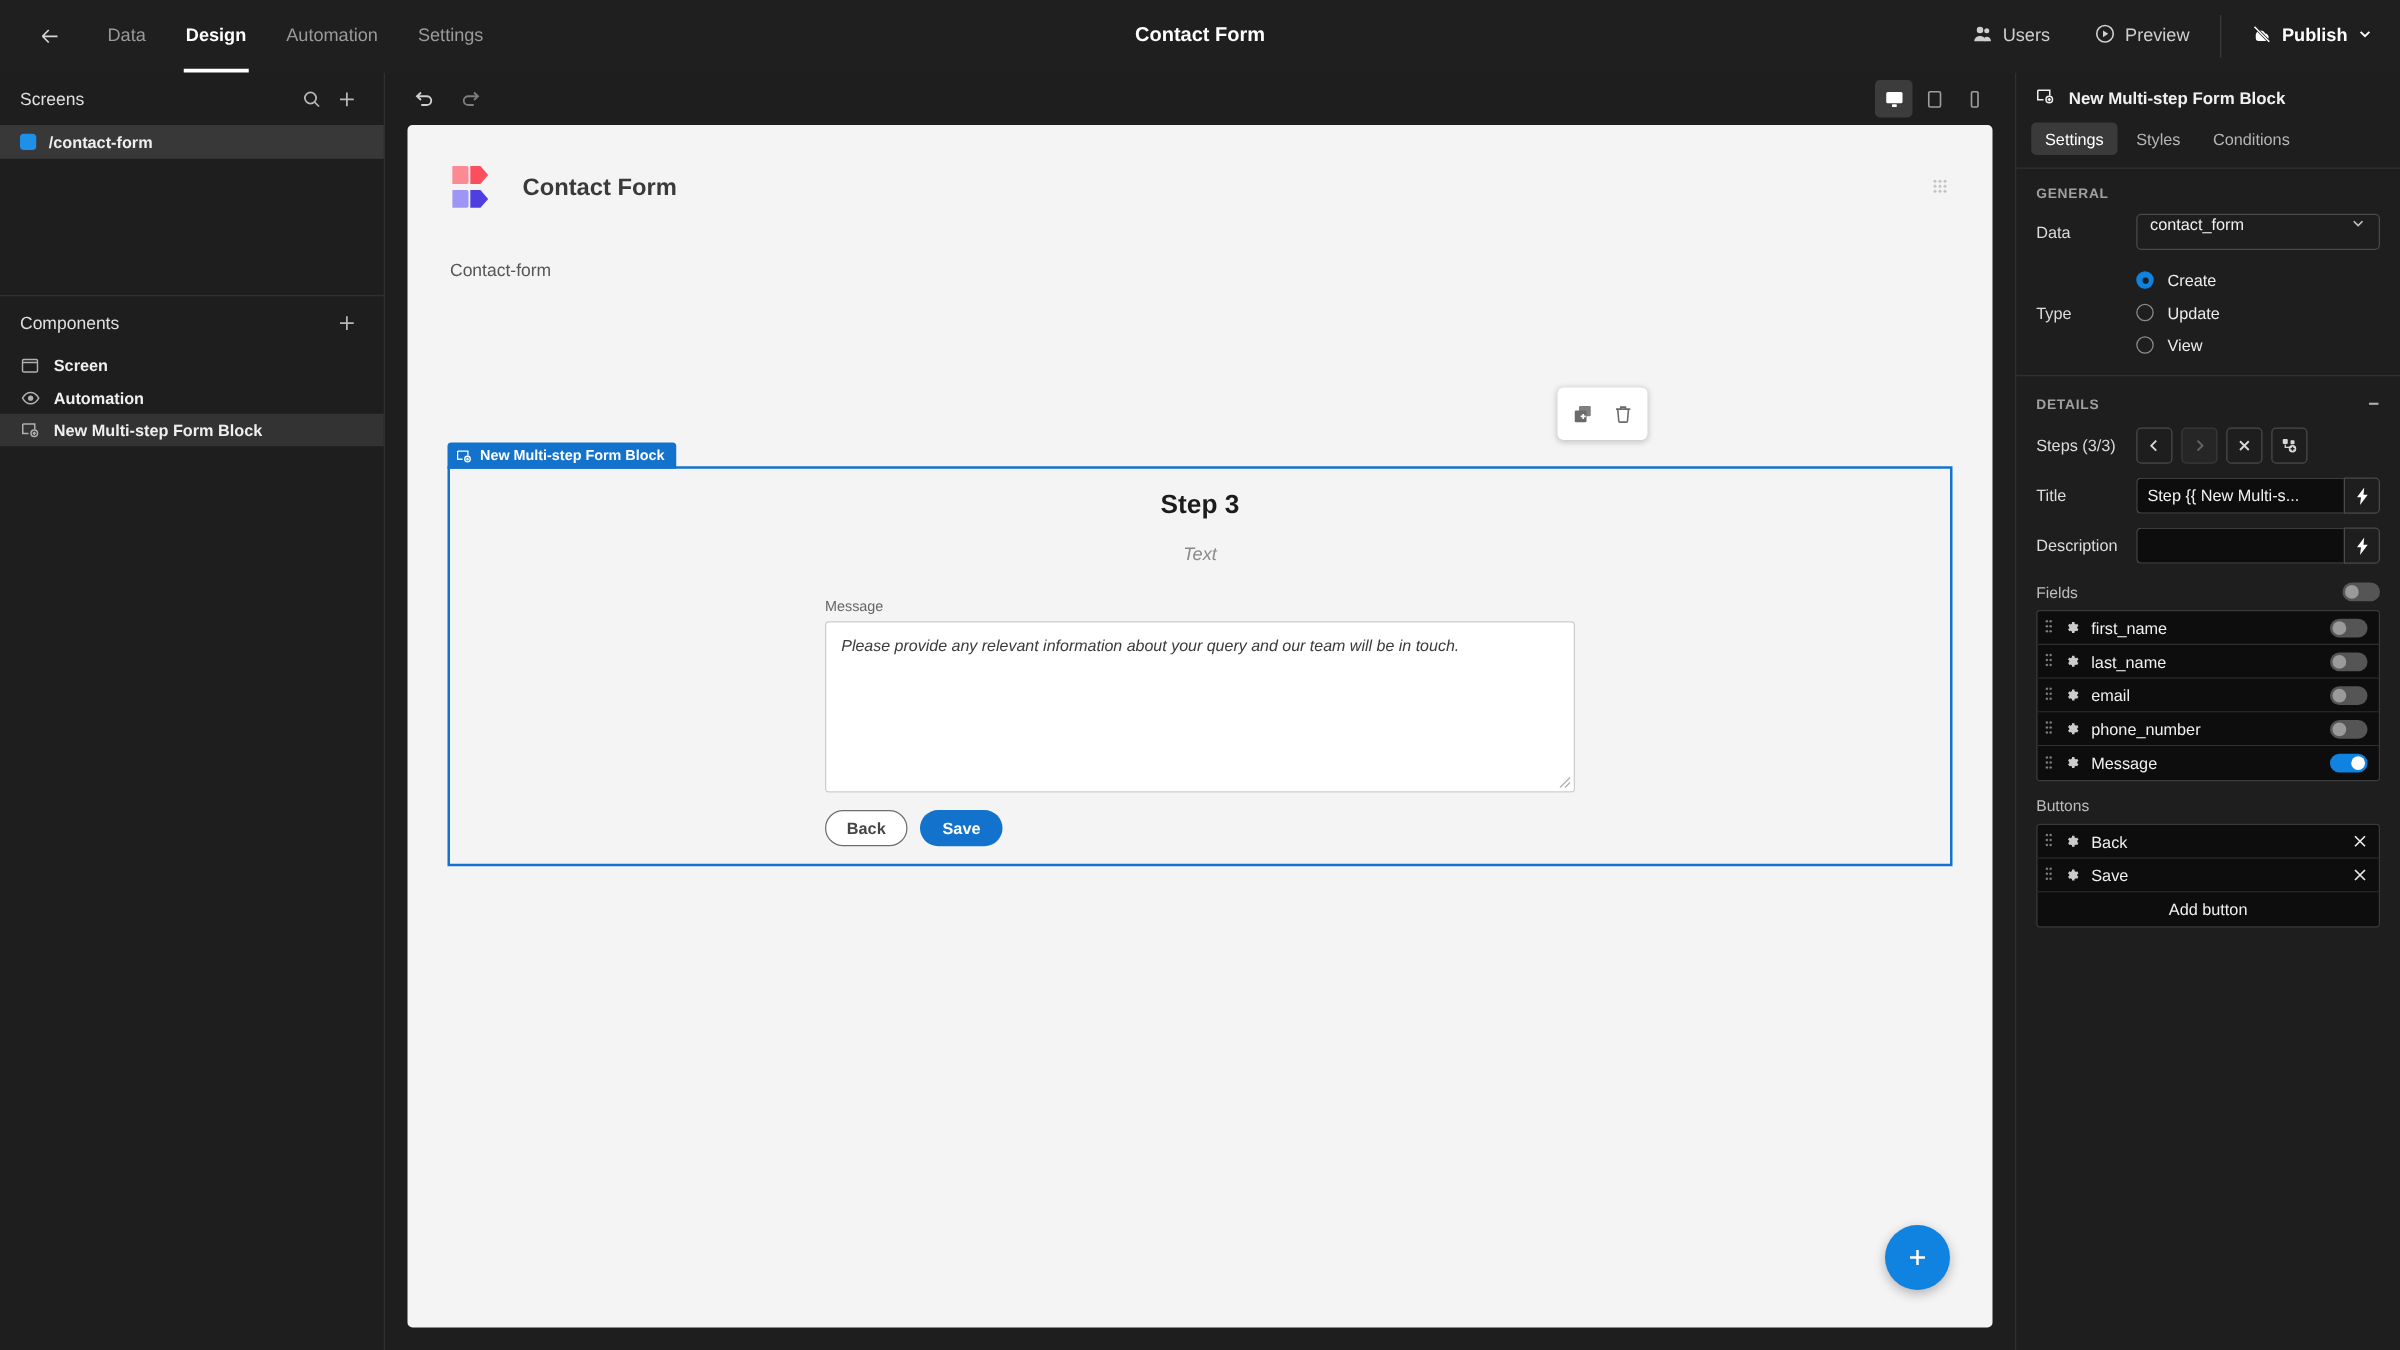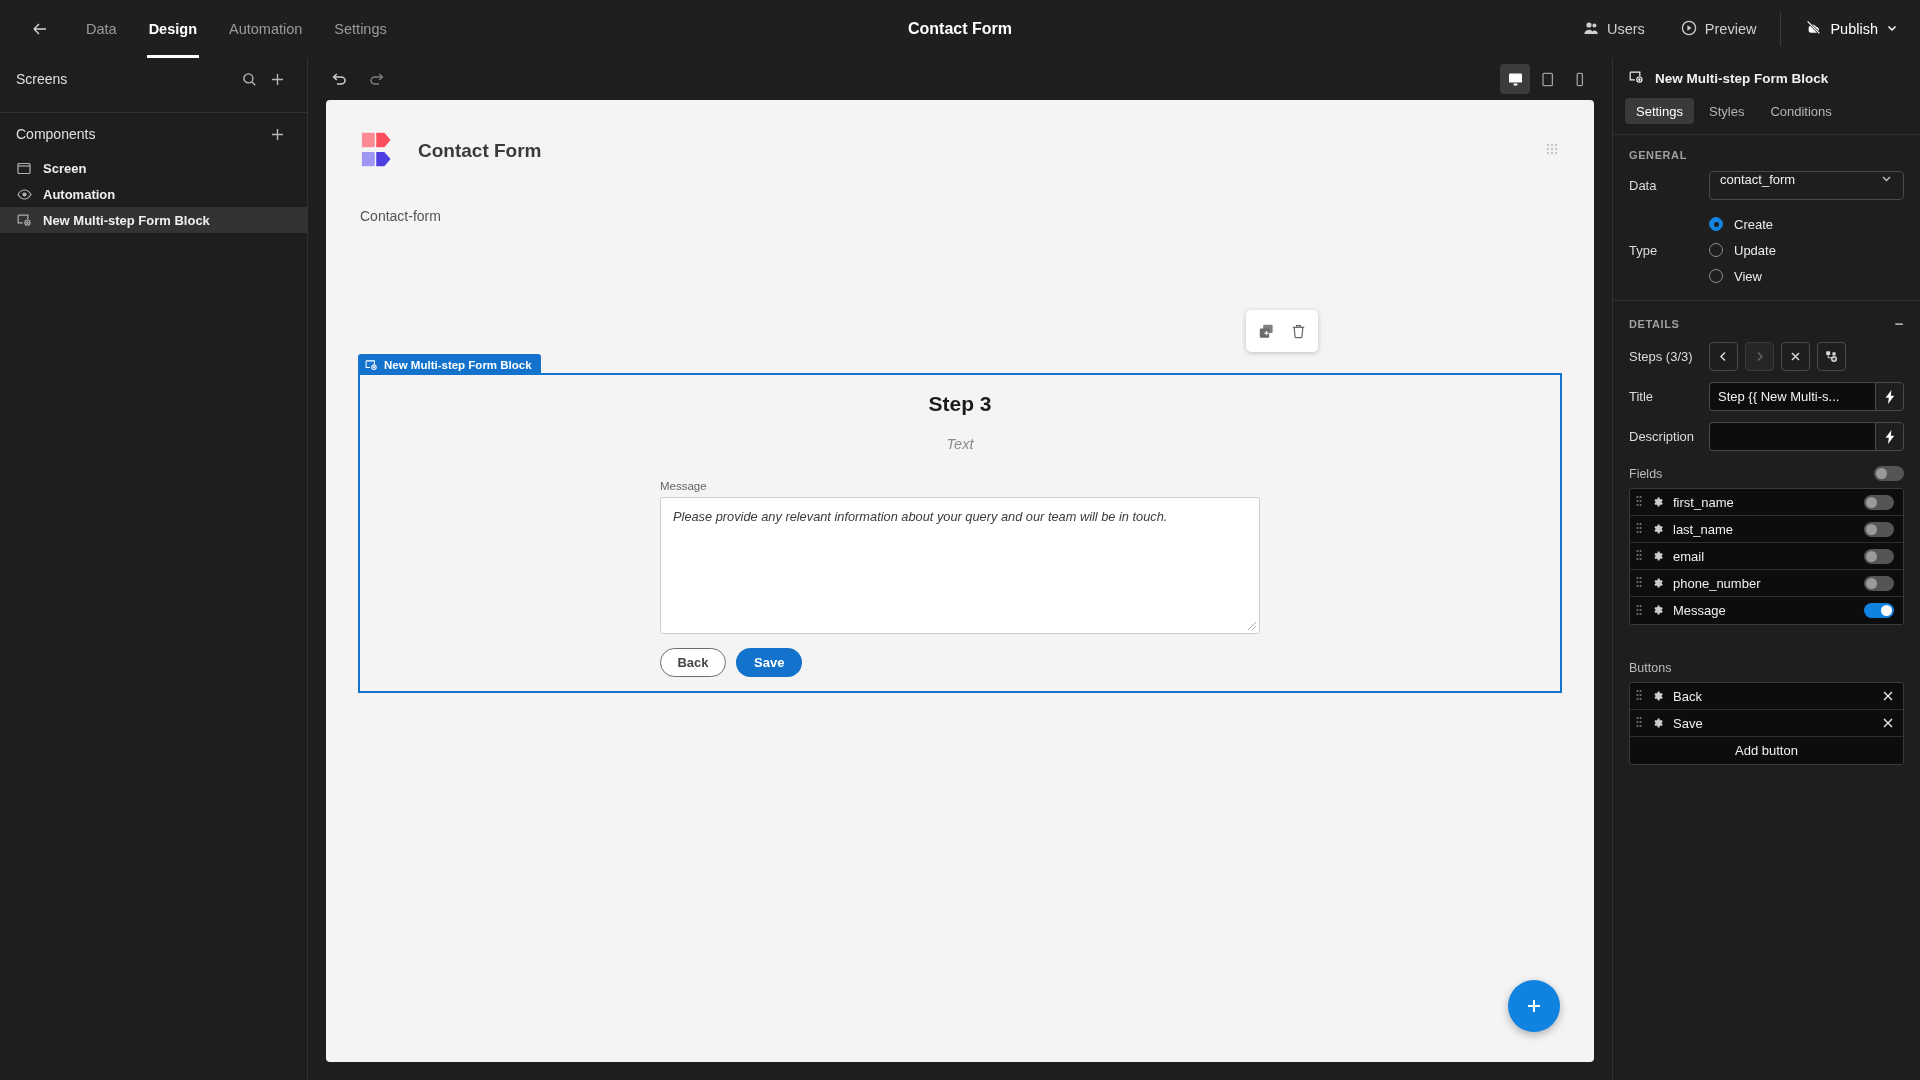--- a/index.html
+++ b/index.html
@@ -34,21 +34,21 @@
   .top-title {
     position: absolute; left: 0; right: 0; text-align: center;
     font-size: 16px; font-weight: bold; color: #ffffff; pointer-events: none;
   }
   .top-right { margin-left: auto; display: flex; align-items: center; height: 58px; }
   .top-right-item {
     display: flex; align-items: center; gap: 8px; padding: 0 18px;
     font-size: 14.5px; color: #cfcfcf; cursor: pointer; height: 34px;
   }
   .top-divider { width: 1px; height: 34px; background: #3a3a3a; margin: 0 6px; }
-  .publish { color: #ffffff; font-weight: normal; padding-right: 22px; }
+  .publish { color: #ffffff; font-weight: bold; padding-right: 22px; }
 
   
   .body { flex: 1; display: flex; min-height: 0; }
 
   
   .left {
     width: 308px; flex: 0 0 308px; background: #1e1e1e;
     border-right: 1px solid #303030; display: flex; flex-direction: column;
   }
   .panel-head {
@@ -242,21 +242,21 @@
   .item {
     height: 27px; display: flex; align-items: center; gap: 9px;
     padding: 0 9px 0 6px; background: #0d0d0d; border-bottom: 1px solid #2e2e2e;
     font-size: 13px; color: #f0f0f0; cursor: pointer;
   }
   .item:last-child { border-bottom: none; }
   .drag-dots { width: 6px; color: #777777; line-height: 1; letter-spacing: 0; flex: 0 0 6px; }
   .gear { color: #cccccc; display: flex; align-items: center; }
   .item-name { flex: 1; }
   .x-btn { color: #e8e8e8; cursor: pointer; display: flex; align-items: center; }
-  .sub-lbl { font-size: 12.5px; color: #bdbdbd; padding: 13px 16px 7px 16px; margin-top: 23px; }
+  .sub-lbl { font-size: 12.5px; color: #bdbdbd; padding: 13px 16px 7px 16px; }
   .add-btn {
     height: 27px; display: flex; align-items: center; justify-content: center;
     background: #0d0d0d; font-size: 13px; color: #f0f0f0; cursor: pointer;
   }
 </style>
 </head>
 <body>
 
 <div class="app">
 
@@ -324,20 +324,26 @@
               <circle cx="6.4" cy="6.4" r="4.5"></circle>
                 <path d="M9.8 9.8l3.4 3.4"></path>
             </svg>
           </span>
           <span class="act">
             <svg width="15" height="15" viewBox="0 0 15 15" fill="none" stroke="currentColor" stroke-width="1.4">
               <path d="M7.5 2v11M2 7.5h11"></path>
             </svg>
           </span>
         </div>
+        <div class="screens-list">
+          <div class="screen-item sel">
+            <span class="screen-swatch"></span>
+            <span>/contact-form</span>
+          </div>
+        </div>
       </div>
 
       <div class="comp-block">
         <div class="panel-head">
           <span class="ttl">Components</span>
           <span class="act">
             <svg width="15" height="15" viewBox="0 0 15 15" fill="none" stroke="currentColor" stroke-width="1.4">
               <path d="M7.5 2v11M2 7.5h11"></path>
             </svg>
           </span>

